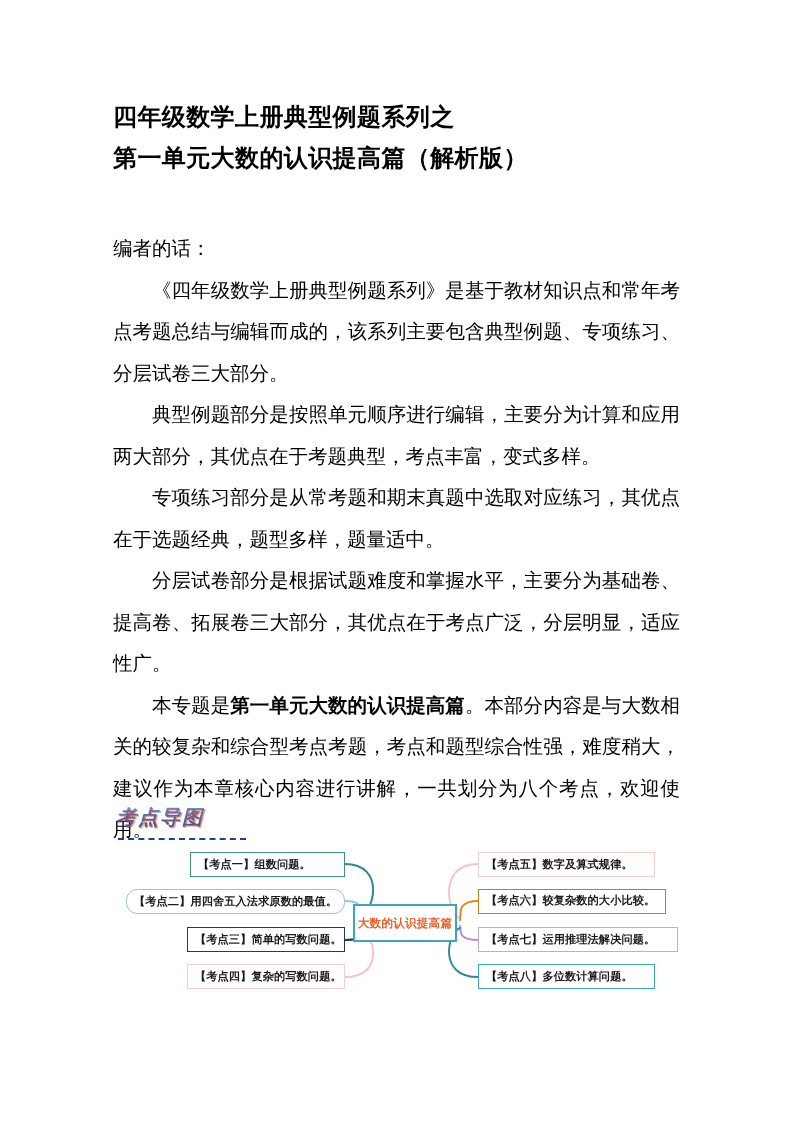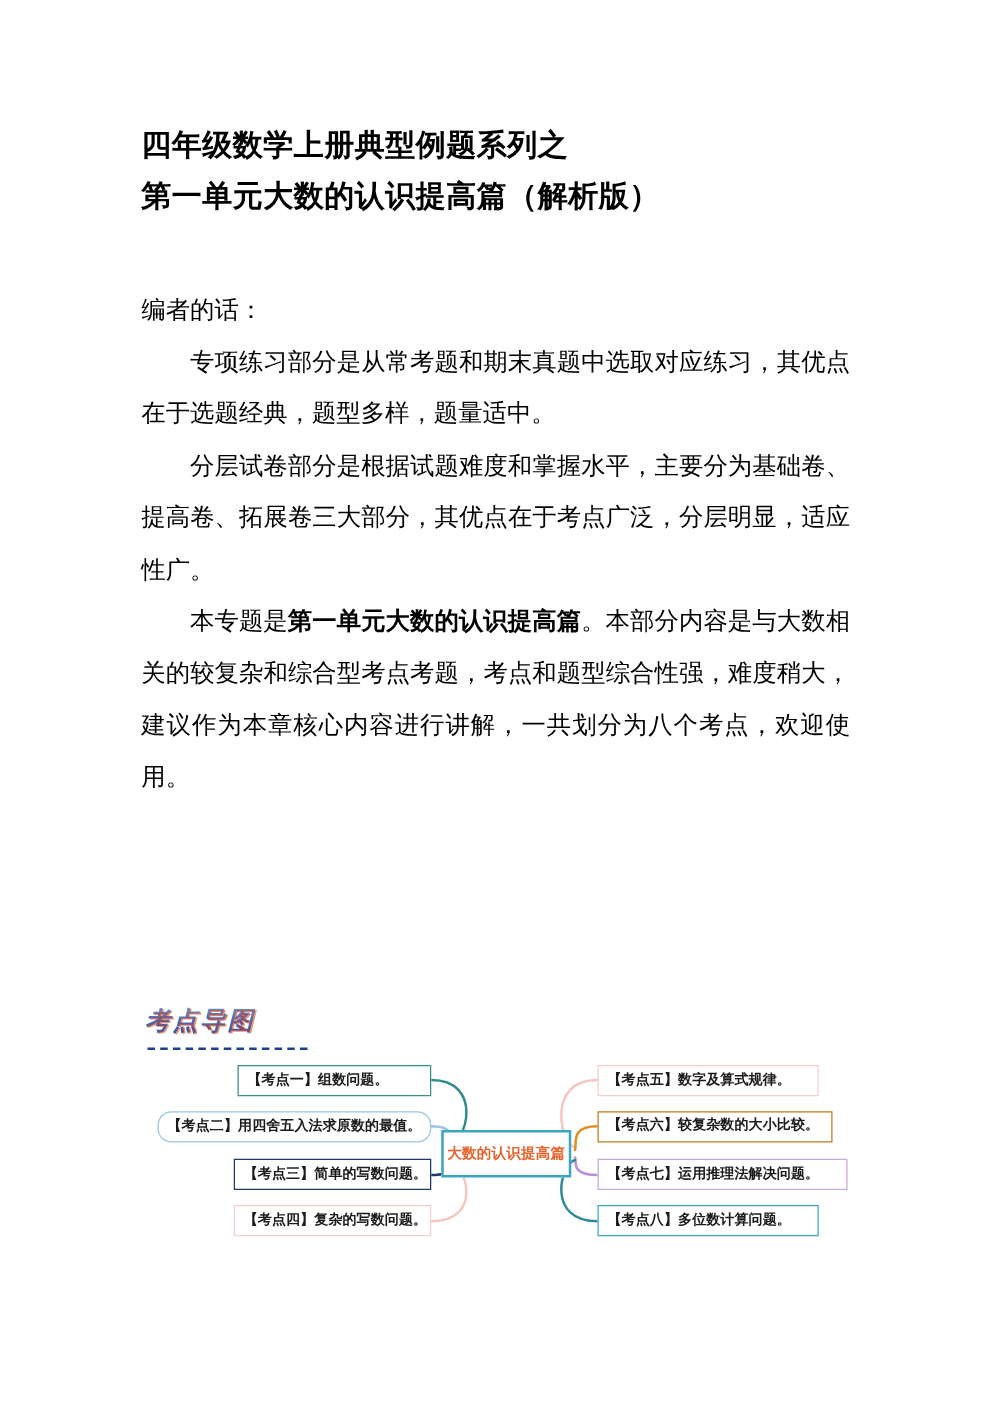--- a/index.html
+++ b/index.html
@@ -137,20 +137,22 @@
 
 <div class="page">
 
   <div class="doc-title">
     <span class="line">四年级数学上册典型例题系列之</span>
     <span class="line">第一单元大数的认识提高篇（解析版）</span>
   </div>
 
   <div class="body-copy">
     <p class="noindent">编者的话：</p>
+    <p class="indent">《四年级数学上册典型例题系列》是基于教材知识点和常年考点考题总结与编辑而成的，该系列主要包含典型例题、专项练习、分层试卷三大部分。</p>
+    <p class="indent">典型例题部分是按照单元顺序进行编辑，主要分为计算和应用两大部分，其优点在于考题典型，考点丰富，变式多样。</p>
     <p class="indent">专项练习部分是从常考题和期末真题中选取对应练习，其优点在于选题经典，题型多样，题量适中。</p>
     <p class="indent">分层试卷部分是根据试题难度和掌握水平，主要分为基础卷、提高卷、拓展卷三大部分，其优点在于考点广泛，分层明显，适应性广。</p>
     <p class="indent"><span>本专题是</span><b>第一单元大数的认识提高篇</b><span>。本部分内容是与大数相关的较复杂和综合型考点考题，考点和题型综合性强，难度稍大，建议作为本章核心内容进行讲解，一共划分为八个考点，欢迎使用。</span></p>
   </div>
 
   <div class="art-heading">
     <span class="art-text">考点导图</span>
     <div class="art-underline"></div>
   </div>
 

